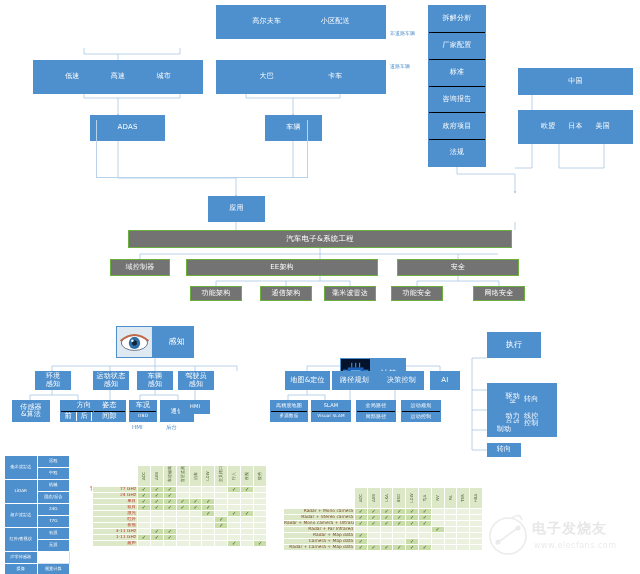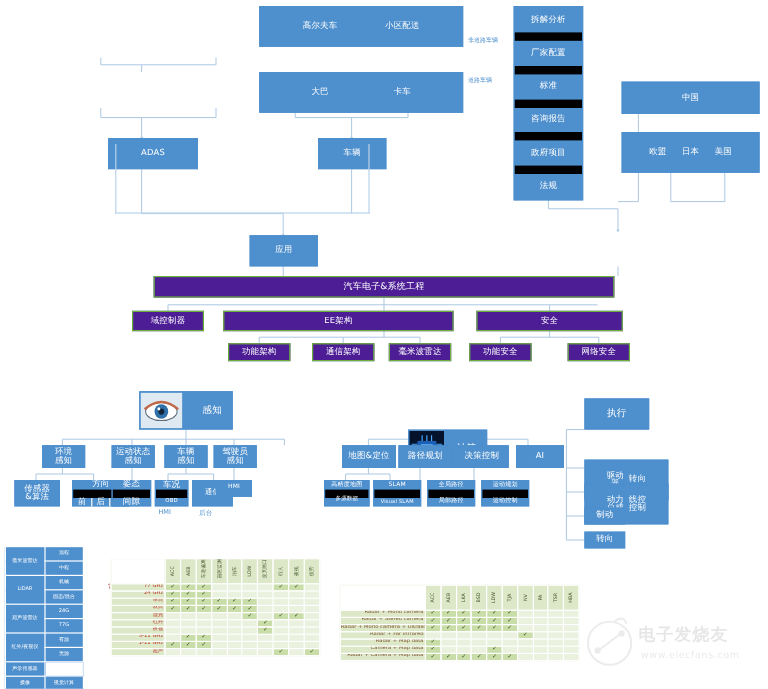--- a/index.html
+++ b/index.html
@@ -12,32 +12,32 @@
   svg.lines{position:absolute;left:0;top:0;width:640px;height:574px;pointer-events:none;}
 
   .node{
     position:absolute;box-sizing:border-box;
     background:#4E8FCD;color:#ffffff;
     display:flex;align-items:center;justify-content:center;
     text-align:center;line-height:1.05;
     font-size:7px;letter-spacing:0.2px;
     border:0.5px solid #4E8FCD;
   }
-  .node.green{background:#4c1d95;border-color:#6CAF3F;}
+  .node.green{background:#737373;border-color:#6CAF3F;}
   .node.split{padding:16px;justify-content:space-between;}
   .cell{
     flex:1 1 0;display:flex;align-items:center;justify-content:center;
     border-right:1px solid #ffffff;height:100%;
     font-size:7px;line-height:1.05;text-align:center;
   }
   .cell:last-child{border-right:none;}
   .vstack{flex-direction:column;padding:0;}
   .vcell{
     flex:1 1 0;width:100%;display:flex;align-items:center;justify-content:center;
-    border-bottom:7px solid #000000;font-size:7px;line-height:1.05;text-align:center;
+    border-bottom:1px solid #000000;font-size:7px;line-height:1.05;text-align:center;
   }
   .vcell:last-child{border-bottom:none;}
   .tinylabel{
     position:absolute;color:#4E8FCD;font-size:5px;white-space:nowrap;
   }
   .grouprect{
     position:absolute;border:0.7px solid #B9D3EA;background:transparent;box-sizing:border-box;
   }
   .node.thumb{justify-content:flex-end;padding-right:8px;position:relative;overflow:hidden;}
   .thumbimg{
@@ -176,20 +176,25 @@
       <path d="M472,450 L487,450"></path>
     </g>
     <g fill="#A8C6E2">
       <circle cx="118" cy="115" r="1"></circle>
         <circle cx="293" cy="115" r="1"></circle>
       <circle cx="236" cy="196" r="1"></circle>
         <circle cx="515" cy="192" r="1"></circle>
     </g>
   </svg>
 
+  <div class="node split" style="left:33px;top:60px;width:170px;height:30px;">
+    <div class="cell">低速</div>
+    <div class="cell">高速</div>
+    <div class="cell">城市</div>
+  </div>
 
   <div class="node" style="left:90px;top:115px;width:75px;height:26px;">ADAS</div>
 
   <div class="node split" style="left:216px;top:5px;width:170px;height:30px;">
     <div class="cell">高尔夫车</div>
     <div class="cell">小区配送</div>
   </div>
   <div class="tinylabel" style="left:390px;top:30px;">非道路车辆</div>
 
   <div class="node split" style="left:216px;top:60px;width:170px;height:30px;">
@@ -297,21 +302,21 @@
           <path d="M15 23 V28"></path>
           <path d="M19 23 V28"></path>
       </g>
     </svg>
     <span style="font-size:8px;">计算</span>
   </div>
 
   <div class="node" style="left:285px;top:371px;width:45px;height:19px;">地图&amp;定位</div>
   <div class="node" style="left:332px;top:371px;width:45px;height:19px;">路径规划</div>
   <div class="node" style="left:379px;top:371px;width:45px;height:19px;">决策控制</div>
-  <div class="node" style="left:430px;top:371px;width:40px;height:19px;">AI</div>
+  <div class="node" style="left:430px;top:371px;width:30px;height:19px;">AI</div>
 
   <div class="node vstack" style="left:270px;top:400px;width:38px;height:22px;font-size:5px;">
     <div class="vcell" style="font-size:5px;">高精度地图</div>
     <div class="vcell" style="font-size:4.5px;">多源数据</div>
   </div>
   <div class="node vstack" style="left:311px;top:400px;width:40px;height:22px;">
     <div class="vcell" style="font-size:5px;">SLAM</div>
     <div class="vcell" style="font-size:4.2px;">Visual SLAM</div>
   </div>
 

